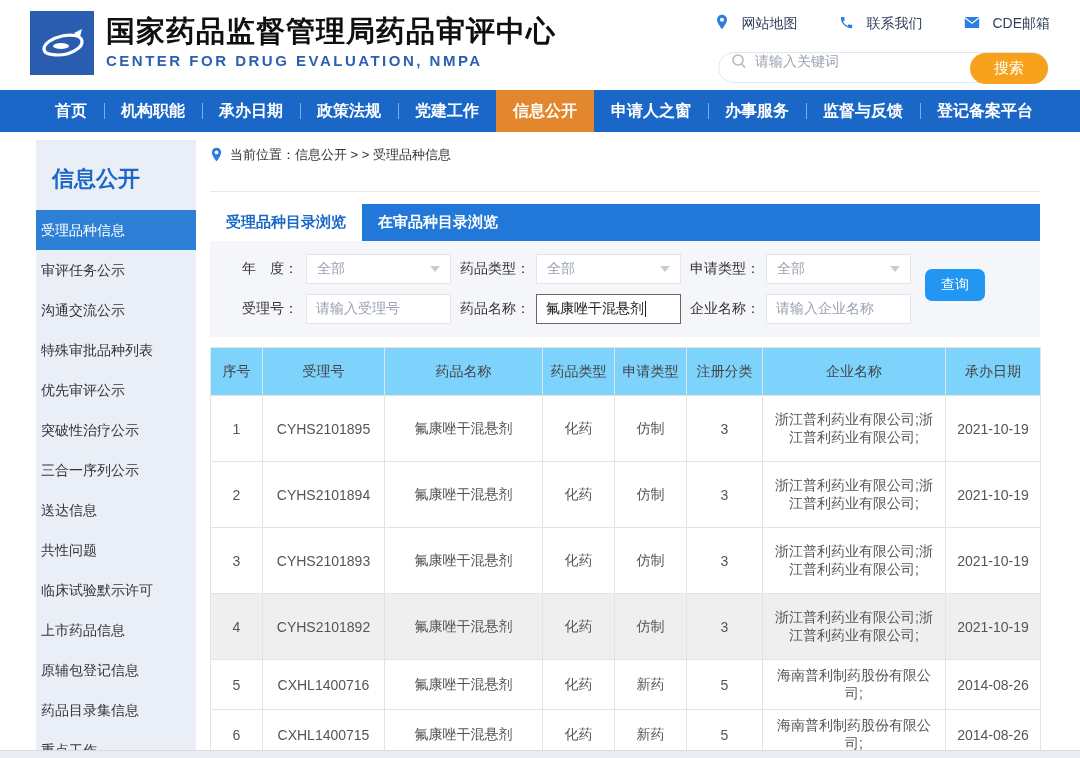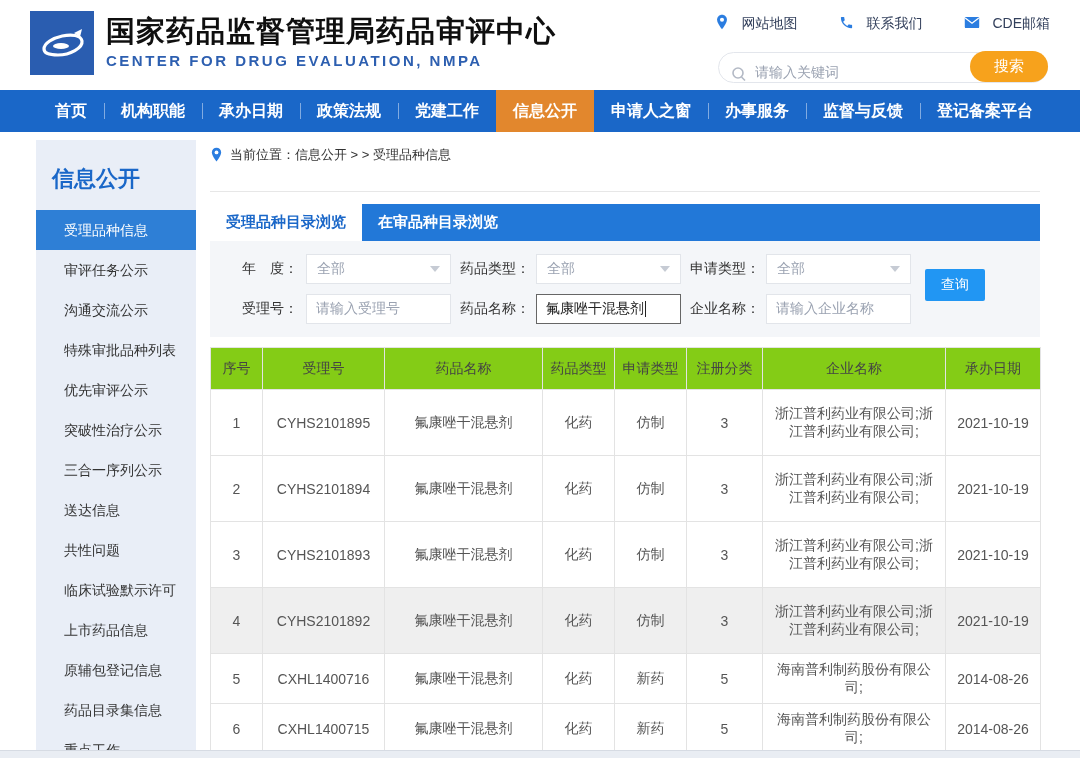--- a/index.html
+++ b/index.html
@@ -7,37 +7,37 @@
   .page { position:relative; width:1080px; height:758px; background:#fff; overflow:hidden; }
 
   
   .site-header { position:relative; height:90px; background:#fff; }
   .logo-box { position:absolute; left:30px; top:11px; width:64px; height:64px; background:#2a5db0; display:flex; align-items:center; justify-content:center; }
   .brand { position:absolute; left:106px; top:12px; }
   .brand-title { font-size:29px; font-weight:bold; color:#0f0f0f; letter-spacing:1px; line-height:38px; }
   .brand-sub { font-size:15px; font-weight:bold; color:#2d5fb0; letter-spacing:2.5px; margin-top:2px; }
   .quick-links { position:absolute; right:30px; top:14px; display:flex; gap:42px; align-items:center; }
   .quick-link { display:flex; align-items:center; gap:12px; font-size:14px; color:#33405c; cursor:pointer; }
-  .search-wrap { position:absolute; right:32px; top:52px; width:330px; height:31px; border:1px solid #e3e6ec; border-radius:16px; background:#fff; display:flex; align-items:flex-end; }
+  .search-wrap { position:absolute; right:32px; top:52px; width:330px; height:31px; border:1px solid #e3e6ec; border-radius:16px; background:#fff; display:flex; align-items:flex-start; }
   .search-wrap .mag { margin-left:12px; }
   .search-ph { flex:1; margin-left:8px; font-size:14px; color:#9aa2b1; }
   .search-btn { width:78px; height:31px; margin-right:-1px; background:#f7a21c; border:none; border-radius:16px; color:#fff; font-size:15px; cursor:pointer; font-family:inherit; }
 
   
   .main-nav { height:42px; background:#1a67c8; display:flex; align-items:stretch; padding-left:38px; }
   .nav-item { display:flex; align-items:center; padding:0 17px; color:#fff; font-size:16px; font-weight:bold; position:relative; cursor:pointer; white-space:nowrap; }
   .nav-item + .nav-item::before { content:""; position:absolute; left:0; top:13px; height:16px; width:1px; background:rgba(255,255,255,.45); }
   .nav-item.active { background:#e2872d; }
   .nav-item.active::before, .nav-item.active + .nav-item::before { display:none; }
 
   
   .body-wrap { display:flex; padding-left:36px; }
   .sidebar { width:160px; min-height:618px; background:#e9eef7; padding-top:18px; margin-top:8px; }
   .sidebar-title { font-size:22px; font-weight:bold; color:#1a67c8; padding:6px 0 16px 16px; }
-  .side-item { height:40px; line-height:40px; padding-left:28px; font-size:14px; color:#333; cursor:pointer; }
+  .side-item { height:40px; line-height:40px; padding-left:5px; font-size:14px; color:#333; cursor:pointer; }
   .side-item.active { background:#2e7fd6; color:#fff; }
 
   .content { width:830px; margin-left:14px; padding-top:14px; }
   .breadcrumb { display:flex; align-items:center; gap:7px; font-size:13px; color:#333; padding-bottom:27px; border-bottom:1px solid #e7e7e7; }
 
   
   .tab-bar { margin-top:12px; height:37px; background:#2278d8; display:flex; }
   .tab { min-width:152px; display:flex; align-items:center; justify-content:center; font-size:15px; font-weight:bold; color:#fff; cursor:pointer; padding:0 14px; }
   .tab.active { background:#fff; color:#1a67c8; }
 
@@ -48,26 +48,26 @@
   .f-group { display:flex; align-items:center; width:230px; }
   .f-label { width:68px; text-align:right; font-size:14px; color:#333; margin-right:8px; white-space:nowrap; }
   .select-box { width:145px; height:30px; background:#fff; border:1px solid #e2e5ea; display:flex; align-items:center; justify-content:space-between; padding:0 10px; cursor:pointer; }
   .select-box .sel-val { font-size:14px; color:#9aa2b1; }
   .tri-down { width:0; height:0; border-left:5px solid transparent; border-right:5px solid transparent; border-top:6px solid #c6cbd4; }
   .text-field { width:145px; height:30px; background:#fff; border:1px solid #e2e5ea; display:flex; align-items:center; padding:0 9px; font-size:14px; }
   .text-field.focused { border-color:#666; }
   .text-field .ph { color:#9aa2b1; }
   .text-field .val { color:#222; }
   .caret { display:inline-block; width:1px; height:16px; background:#222; margin-left:1px; }
-  .query-btn { position:absolute; right:55px; top:28px; width:60px; height:32px; background:#2196f3; border:none; border-radius:2px; color:#fff; font-size:14px; cursor:pointer; font-family:inherit; }
+  .query-btn { position:absolute; right:55px; top:28px; width:60px; height:32px; background:#2196f3; border:none; border-radius:7px; color:#fff; font-size:14px; cursor:pointer; font-family:inherit; }
 
   
   .result-table { margin-top:10px; border-collapse:collapse; width:810px; table-layout:fixed; }
   .result-table th, .result-table td { border:1px solid #e3e3e3; text-align:center; font-size:14px; color:#555; padding:5px 6px; word-break:break-all; }
-  .result-table th { background:#84cc16; height:42px; font-weight:normal; color:#444; }
+  .result-table th { background:#7dd3fc; height:48px; font-weight:normal; color:#444; }
   .result-table td { height:50px; }
   .result-table tr.tall td { height:66px; }
   .result-table tr.highlight td { background:#efefef; }
   .result-table td.company { padding:5px 8px; }
   .col-no{width:52px;} .col-acc{width:122px;} .col-drug{width:158px;} .col-dtype{width:72px;}
   .col-atype{width:72px;} .col-reg{width:76px;} .col-comp{width:183px;} .col-date{width:95px;}
 
   
   .pagination { display:flex; align-items:center; gap:8px; margin-top:12px; font-size:13px; color:#333; }
   .pg-total { margin-right:4px; }

